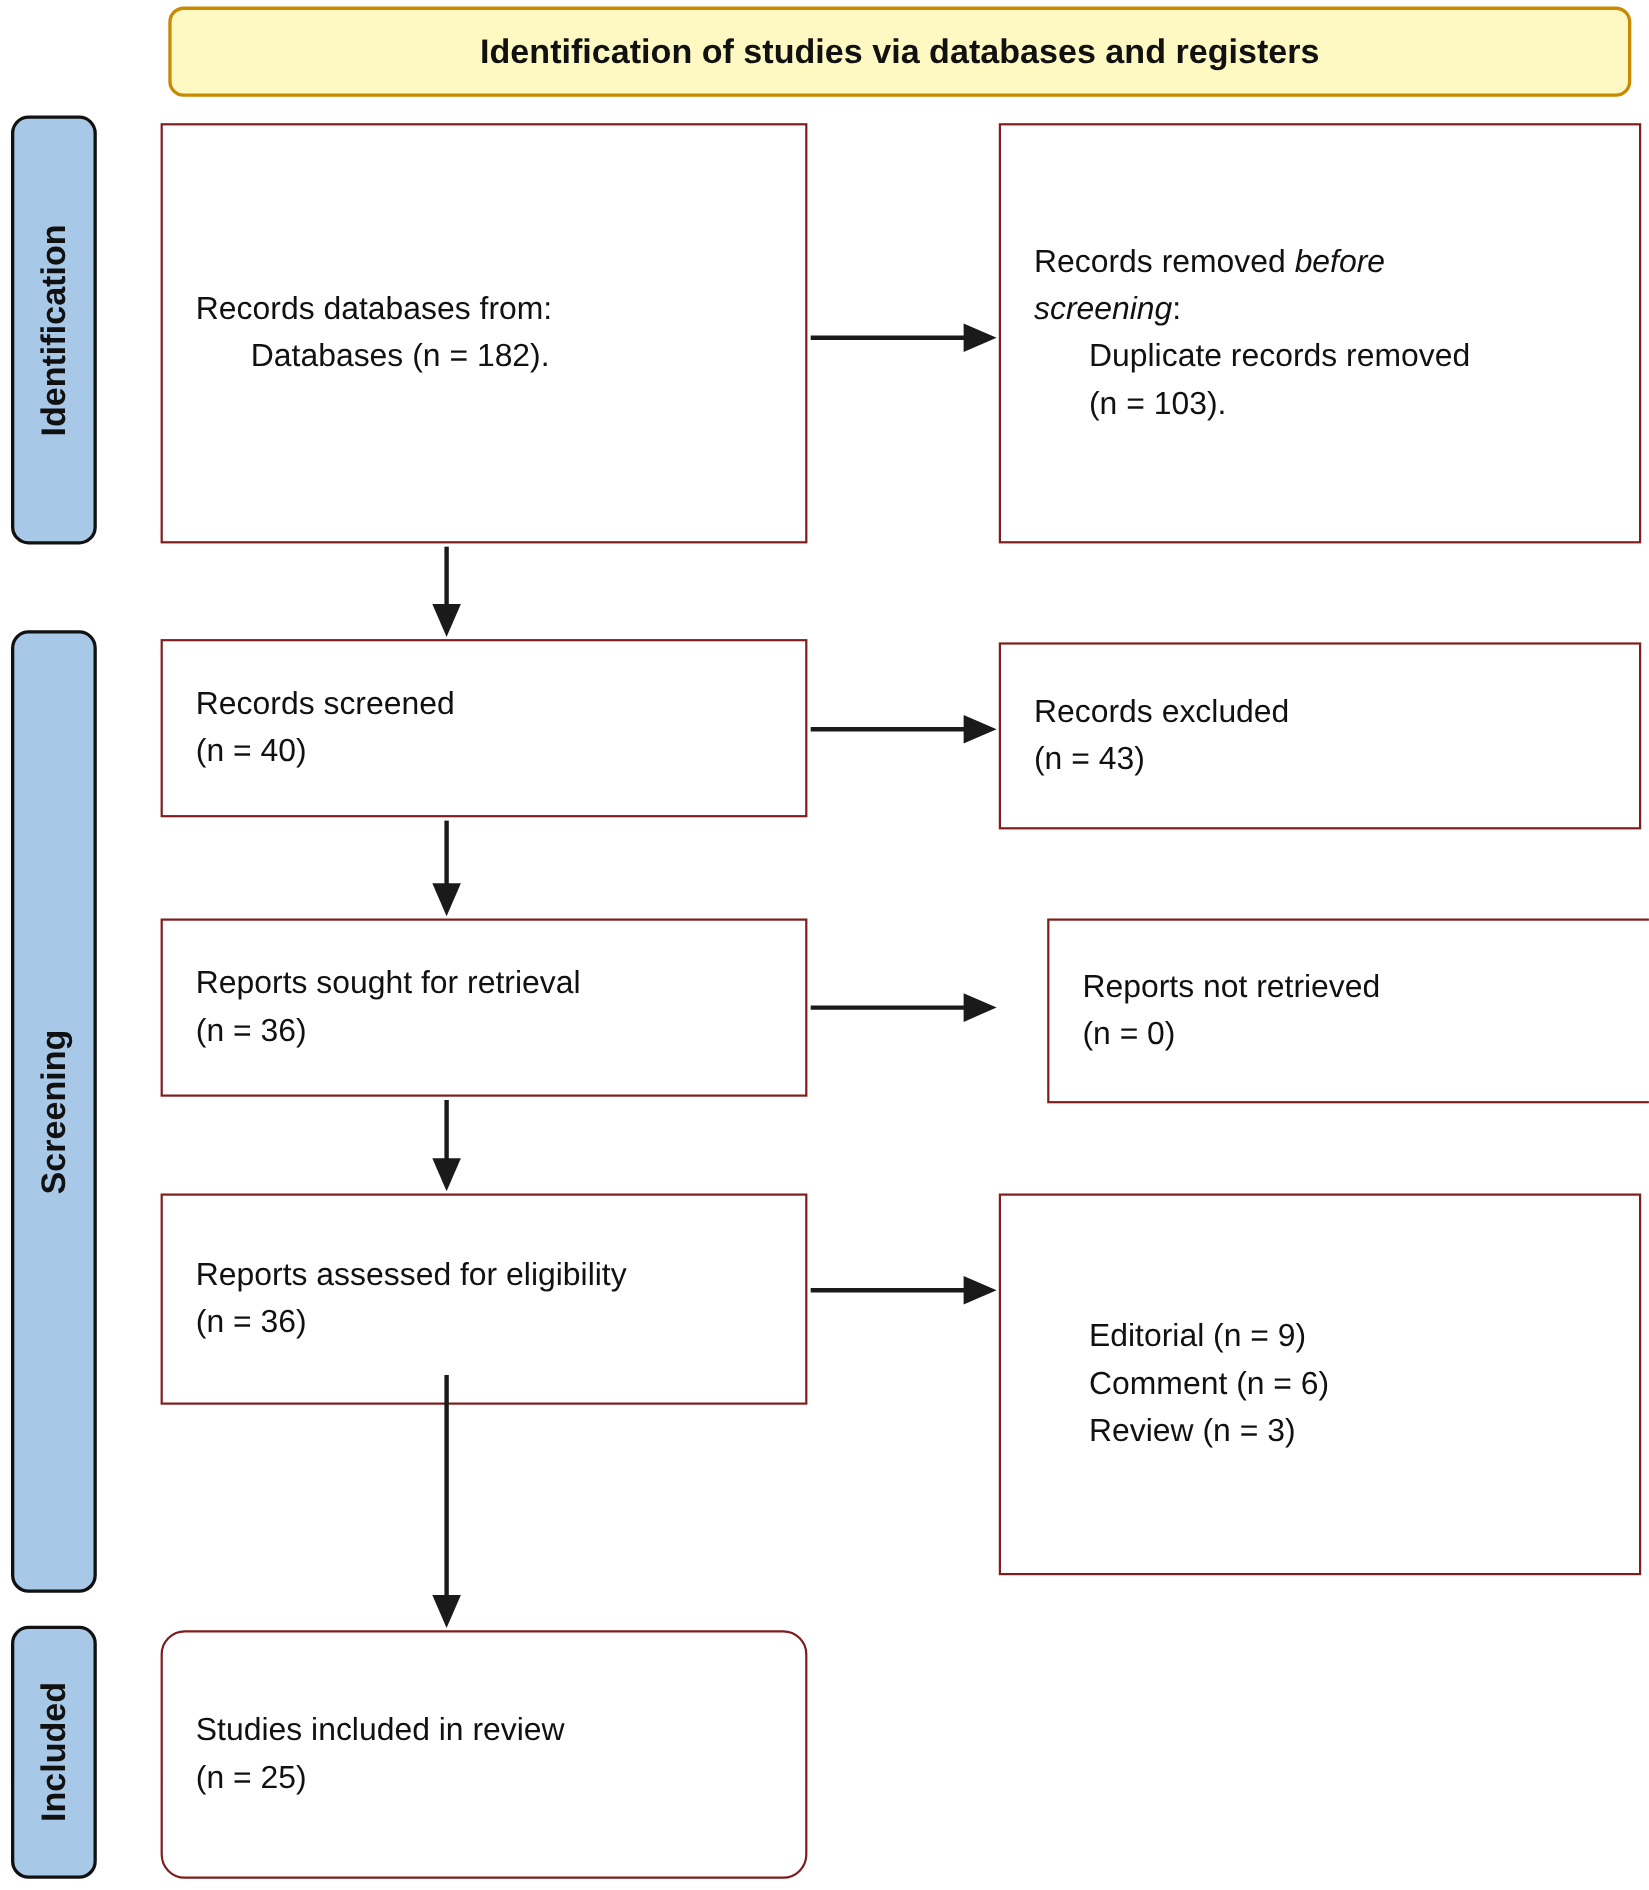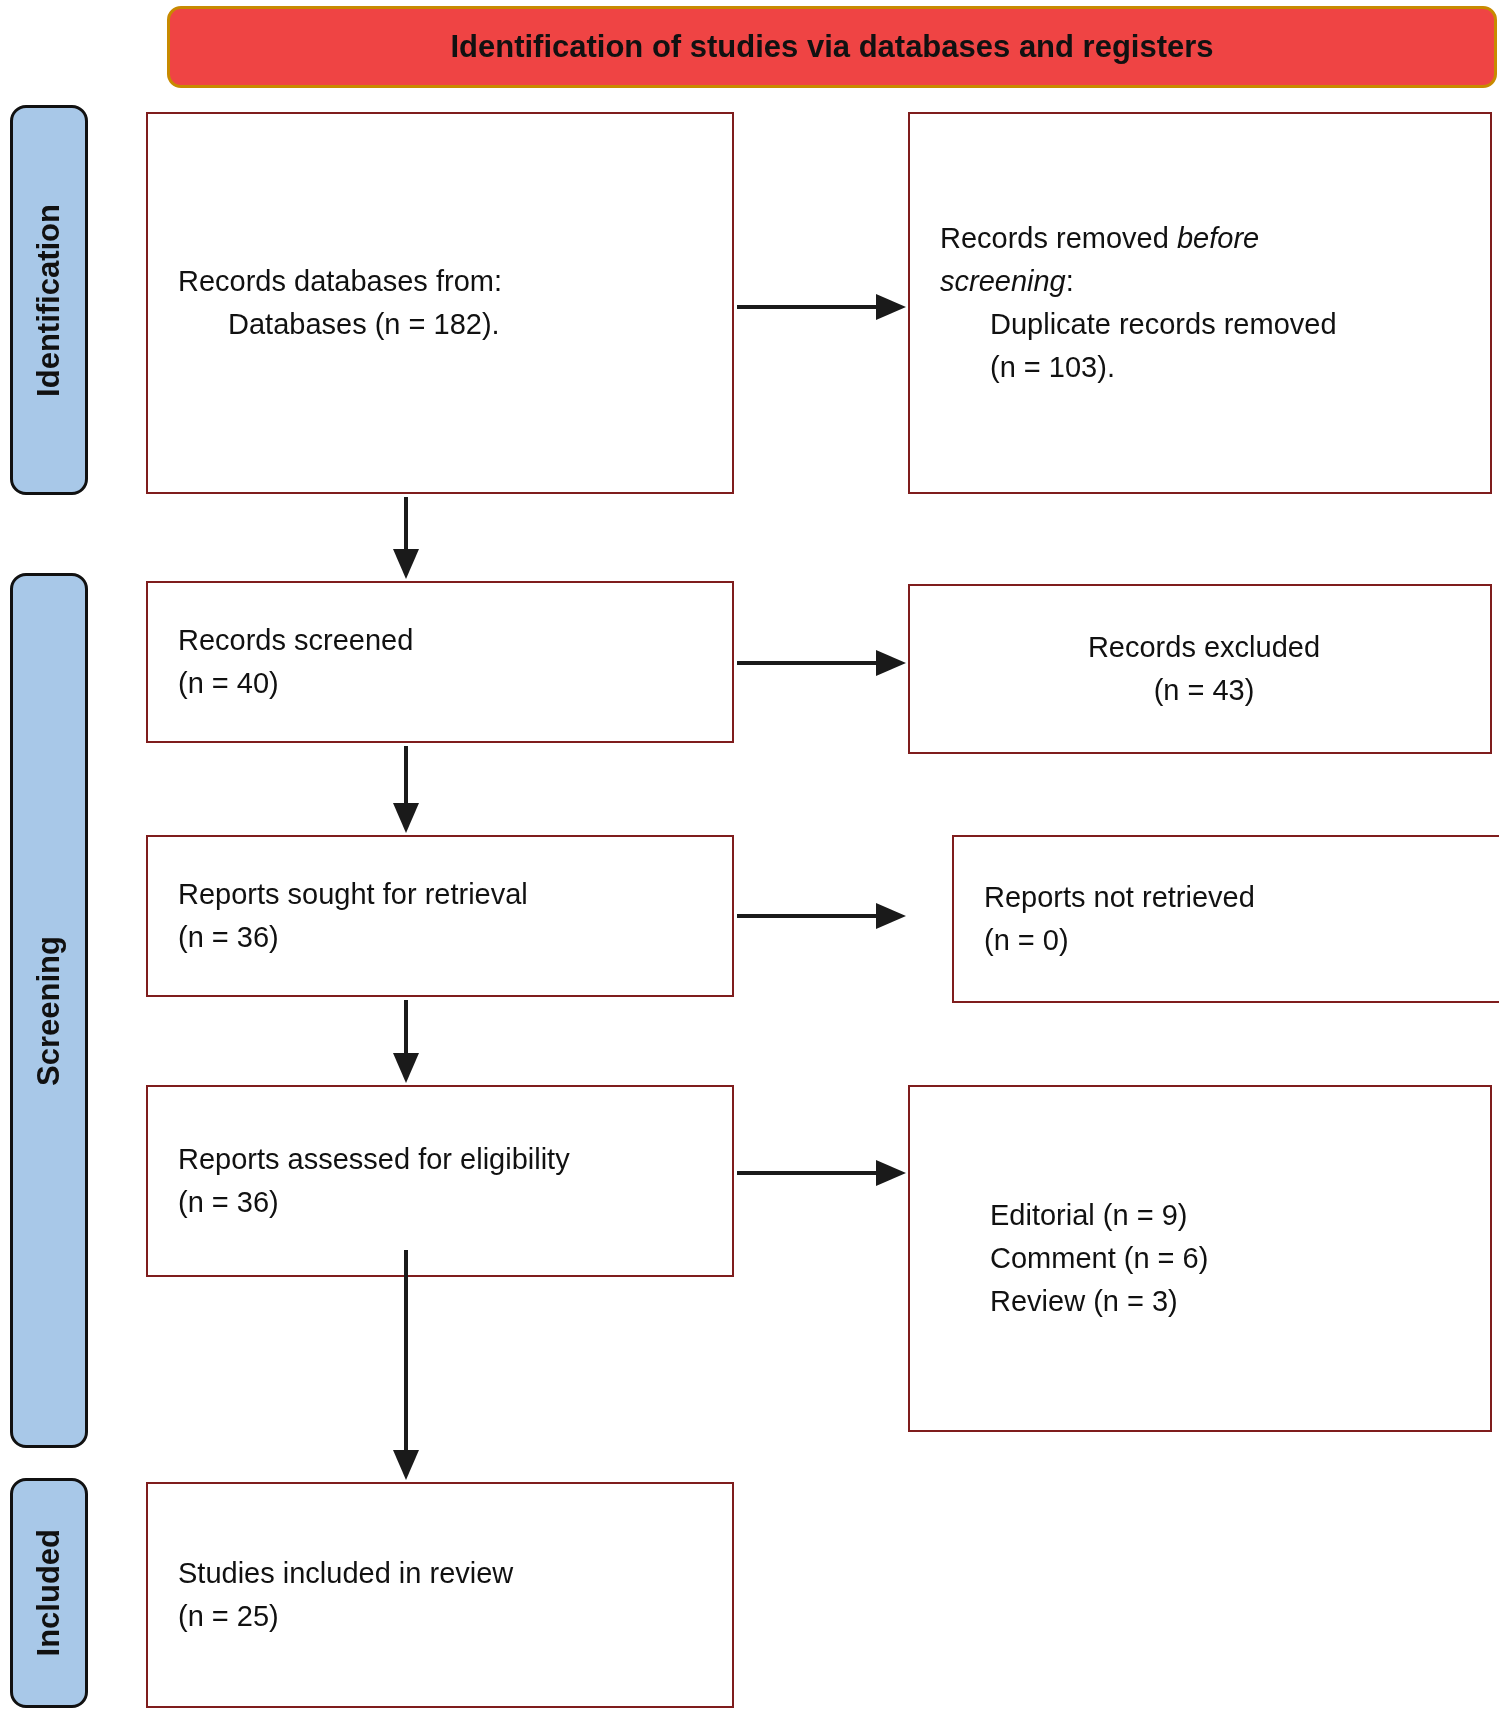--- a/index.html
+++ b/index.html
@@ -8,23 +8,23 @@
     width: 1499px;
     height: 1718px;
     background: #ffffff;
     font-family: "Liberation Sans", sans-serif;
     color: #111111;
   }
 
   
   .banner {
     position: absolute;
-    left: 167px; top: 6px;
+    left: 153px; top: 6px;
     width: 1330px; height: 82px;
-    background: #ef4444;
+    background: #fef9c3;
     border: 3px solid #C88A00;
     border-radius: 14px;
     box-sizing: border-box;
     display: flex; align-items: center; justify-content: center;
     font-size: 31px; font-weight: 700;
   }
 
   
   .stage {
     position: absolute;
@@ -53,26 +53,26 @@
     box-sizing: border-box;
     display: flex; flex-direction: column; justify-content: center;
     padding: 10px 22px 10px 30px;
     font-size: 29px; line-height: 1.48;
   }
   .indent { padding-left: 50px; }
 
   .box-a1 { left: 146px; top: 112px;  width: 588px; height: 382px; }
   .box-b1 { left: 908px; top: 112px;  width: 584px; height: 382px; }
   .box-a2 { left: 146px; top: 581px;  width: 588px; height: 162px; }
-  .box-b2 { left: 908px; top: 584px;  width: 584px; height: 170px; text-align: center; }
+  .box-b2 { left: 908px; top: 584px;  width: 584px; height: 170px; }
   .box-a3 { left: 146px; top: 835px;  width: 588px; height: 162px; }
   .box-b3 { left: 952px; top: 835px;  width: 584px; height: 168px; }
   .box-a4 { left: 146px; top: 1085px; width: 588px; height: 192px; }
   .box-b4 { left: 908px; top: 1085px; width: 584px; height: 347px; }
-  .box-a5 { left: 146px; top: 1482px; width: 588px; height: 226px; }
+  .box-a5 { left: 146px; top: 1482px; width: 588px; height: 226px; border-radius: 22px; }
 
   em { font-style: italic; }
 
   .arrows {
     position: absolute;
     left: 0; top: 0;
     width: 1499px; height: 1718px;
     pointer-events: none;
   }
   .arrows line    { stroke: #1A1A1A; stroke-width: 4; }

